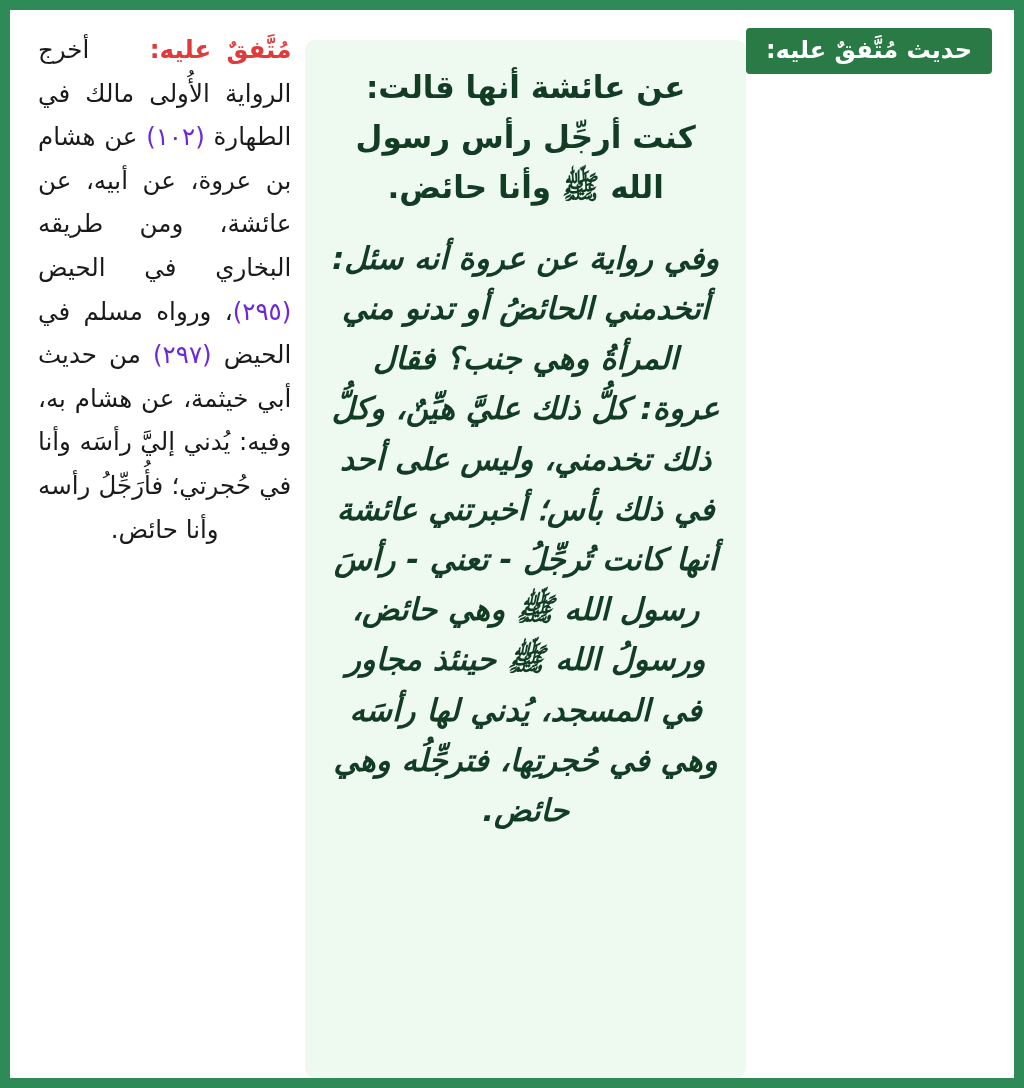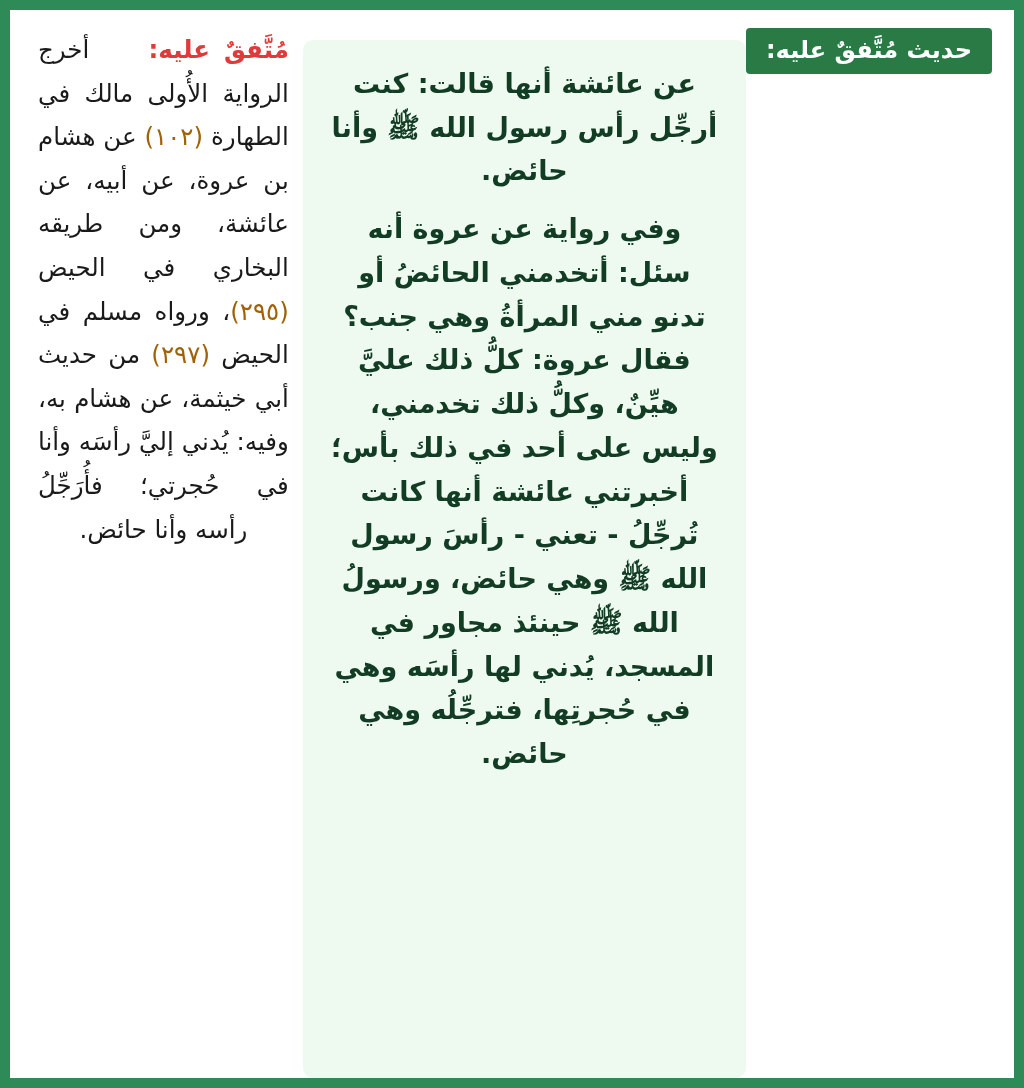--- a/index.html
+++ b/index.html
@@ -54,30 +54,31 @@
   }
 
   
   .hadith-card {
     margin-top: 12px;
     background: #eefaf0;
     border-radius: 10px;
     padding: 22px 26px 26px 26px;
     text-align: center;
     color: #123c24;
-    font-size: 27px;
+    font-size: 31px;
     font-weight: bold;
     line-height: 1.62;
     letter-spacing: 0;
   }
   .hadith-card p {
     margin: 0;
   }
   .hadith-card p + p {
-    margin-top: 14px;
+    margin-top: 20px;
+    font-style: italic;
   }
 
   
   .divider {
     border: none;
     border-top: 3px solid #3b3b3b;
     margin: 22px 4px 14px 4px;
   }
 
   
@@ -88,21 +89,21 @@
     text-align: justify;
     text-align-last: center;
     padding: 0 6px;
   }
   .takhrij .label {
     color: #e03a3a;
     font-weight: bold;
     margin-left: 46px;
   }
   .takhrij .num {
-    color: #a16207;
+    color: #6d28d9;
     font-weight: normal;
   }
 
   
   .footer-row {
     margin-top: auto;
     display: flex;
     justify-content: center;
     padding-bottom: 16px;
   }

